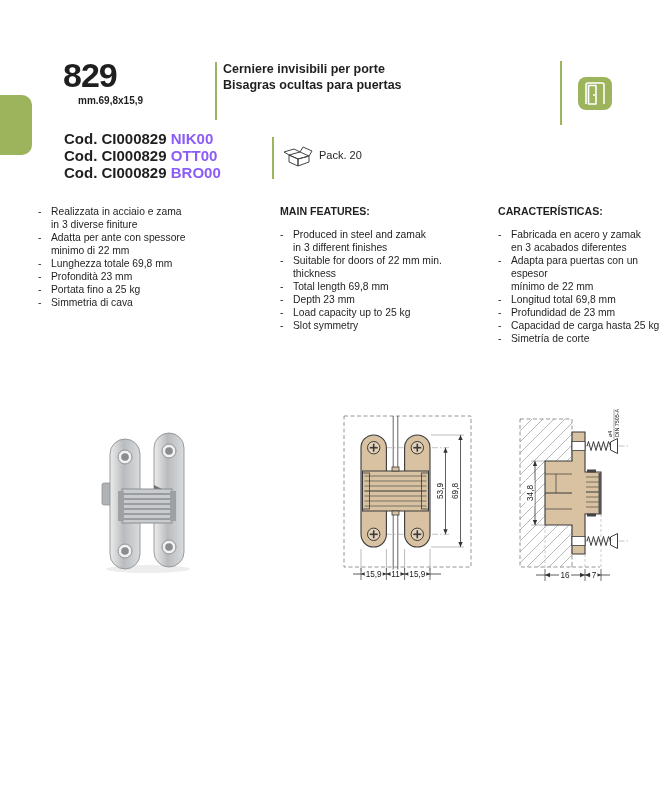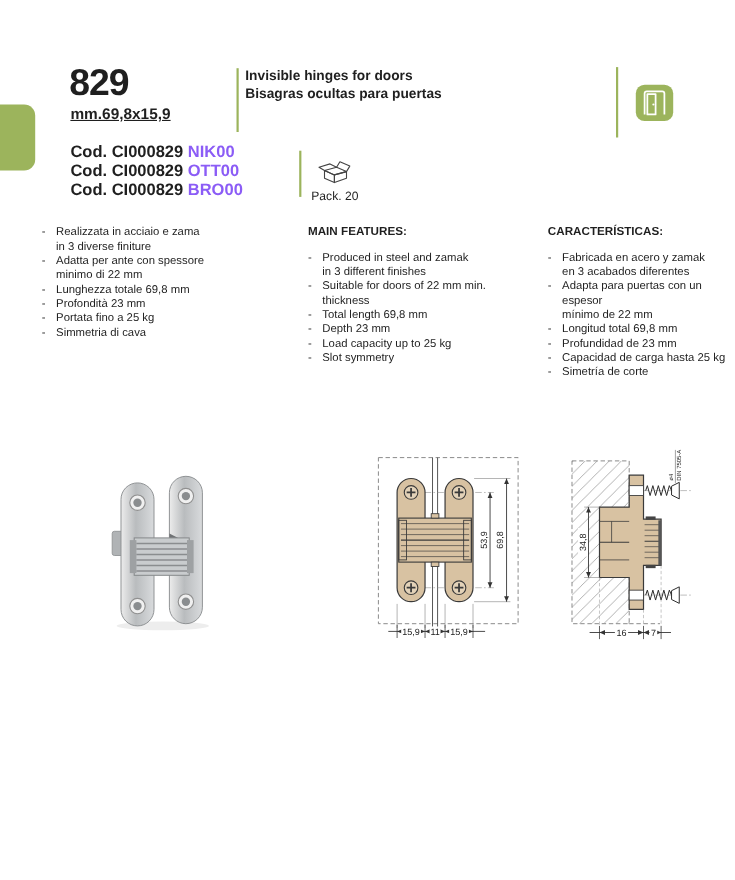--- a/index.html
+++ b/index.html
@@ -2,26 +2,26 @@
 <html><head>
 <meta charset="utf-8">
 <style>
   html,body{margin:0;padding:0;background:#fff;}
   .page{position:relative;width:668px;height:620px;background:#fff;overflow:hidden;
         font-family:"Liberation Sans",sans-serif;color:#1f1f1f;}
   .abs{position:absolute;}
   
   .green-tab{left:0;top:95px;width:32px;height:60px;background:#9cb45c;border-radius:0 10px 10px 0;}
   .prod-num{left:63px;top:58px;font-size:34px;font-weight:bold;letter-spacing:-1px;line-height:1;}
-  .prod-size{left:64px;top:95px;font-size:14px;font-weight:bold;text-decoration:underline;}
+  .prod-size{left:78px;top:95px;font-size:10px;font-weight:bold;}
   .codes{left:64px;top:130px;font-size:15px;font-weight:bold;line-height:17px;}
   .codes .finish{color:#8b5cf6;}
   .vline{width:2px;background:#9cb45c;}
   .titles{left:223px;top:62px;font-size:12.5px;font-weight:bold;line-height:15.5px;}
-  .pack{left:283px;top:143px;display:flex;align-items:center;gap:6px;flex-direction:column;}
+  .pack{left:283px;top:143px;display:flex;align-items:center;gap:6px;}
   .pack-label{font-size:11px;}
   .logo-box{left:578px;top:77px;width:34px;height:33px;background:#9cb45c;border-radius:8px;}
   
   .col{top:205px;}
   .col h3{margin:0 0 11px 0;font-size:10.6px;font-weight:bold;}
   .li{display:flex;line-height:13px;font-size:10.3px;}
   .li .dash{width:13px;flex:0 0 13px;}
   .li .txt{white-space:pre-line;}
   .smudge{left:105px;top:785px;width:130px;height:13px;background:#ececec;border-radius:10px;filter:blur(4px);}
   svg text{font-family:"Liberation Sans",sans-serif;fill:#222;}
@@ -38,21 +38,21 @@
 
   <div class="abs codes">
     <div><span>Cod. CI000829</span> <span class="finish">NIK00</span></div>
     <div><span>Cod. CI000829</span> <span class="finish">OTT00</span></div>
     <div><span>Cod. CI000829</span> <span class="finish">BRO00</span></div>
   </div>
 
   <div class="abs vline" style="left:215px;top:62px;height:58px;"></div>
 
   <div class="abs titles">
-    <div>Invisible hinges for doors</div>
+    <div>Cerniere invisibili per porte</div>
     <div>Bisagras ocultas para puertas</div>
   </div>
 
   <div class="abs vline" style="left:272px;top:137px;height:42px;"></div>
 
   <div class="abs pack">
     <svg width="30" height="24" viewBox="0 0 30 24">
       <g fill="none" stroke="#444" stroke-width="1" stroke-linejoin="round">
         <polygon points="6,12 17,9 26,13 15,16"></polygon>
         <polygon points="6,12 6,19 15,23 15,16"></polygon>

